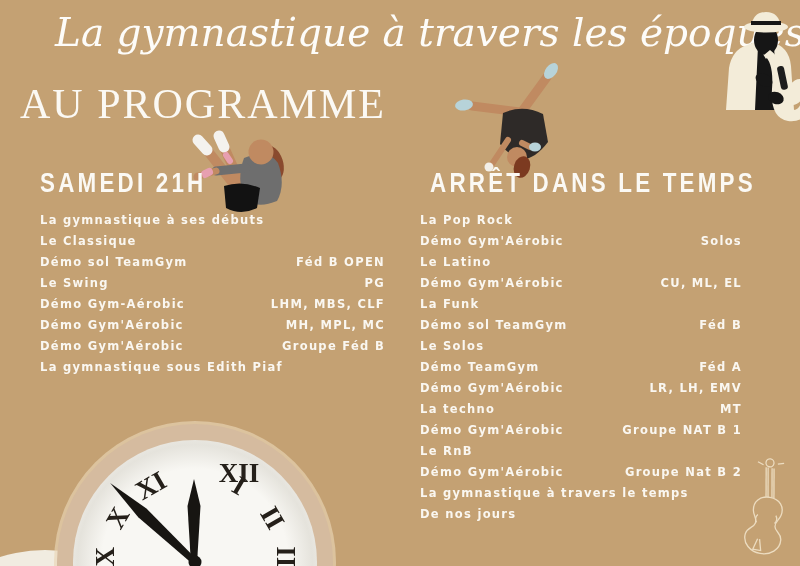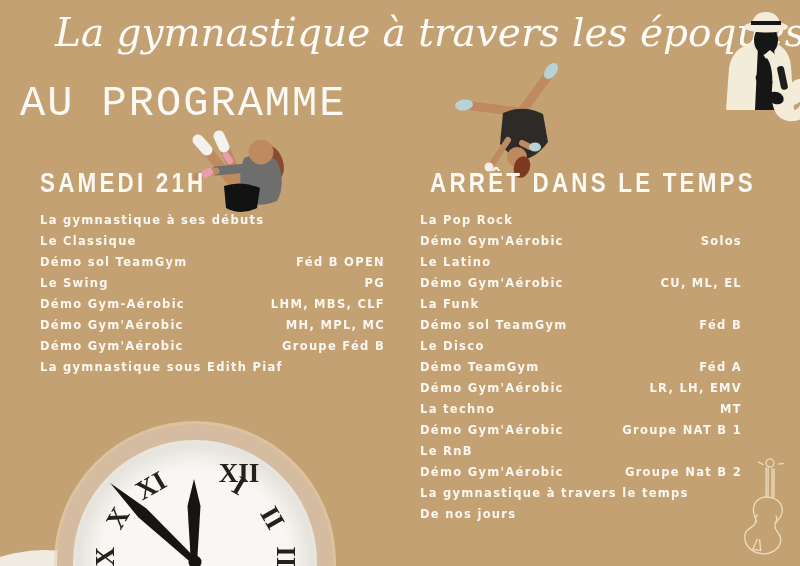--- a/index.html
+++ b/index.html
@@ -16,21 +16,21 @@
     text-align:center;
     font-family:"DejaVu Serif", serif;
     font-style:italic;
     font-size:39px;
     color:#fdfcf9;
     letter-spacing:0px;
     white-space:nowrap;
   }
   .subtitle{
     position:absolute;left:20px;top:80px;
-    font-family:Liberation Mono, monospace;
+    font-family:Liberation Serif, serif;
     font-size:42px;
     color:#fbf9f4;
     letter-spacing:2px;
     white-space:nowrap;
   }
   .col-header{
     position:absolute;top:167px;
     font-family:"Liberation Sans", sans-serif;
     font-weight:bold;
     font-size:28px;
@@ -165,21 +165,21 @@
       </div>
     <div class="row">
         <span class="lbl">La Funk</span>
         <span class="val"></span>
       </div>
     <div class="row">
         <span class="lbl">Démo sol TeamGym</span>
         <span class="val">Féd B</span>
       </div>
     <div class="row">
-        <span class="lbl">Le Disco</span>
+        <span class="lbl">Le Solos</span>
         <span class="val"></span>
       </div>
     <div class="row">
         <span class="lbl">Démo TeamGym</span>
         <span class="val">Féd A</span>
       </div>
     <div class="row">
         <span class="lbl">Démo Gym'Aérobic</span>
         <span class="val">LR, LH, EMV</span>
       </div>

